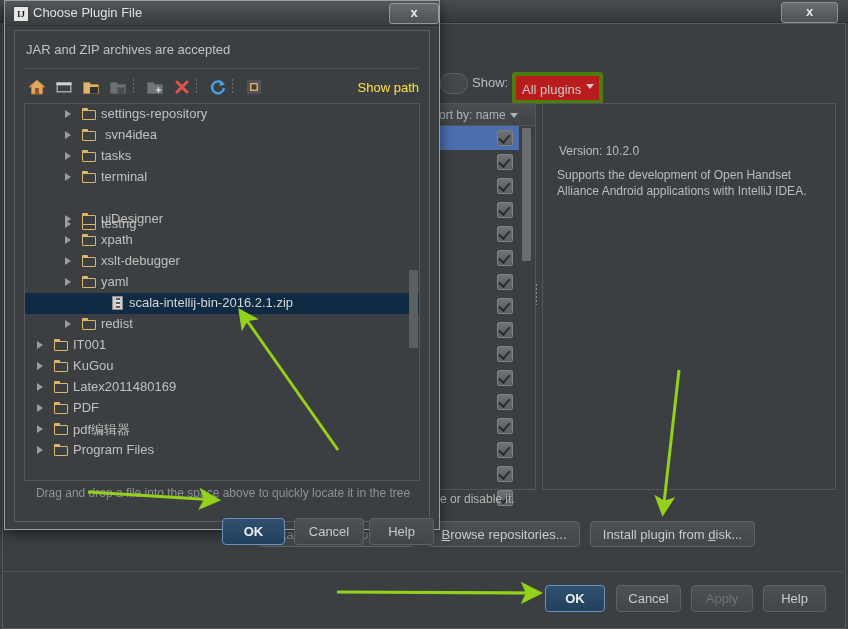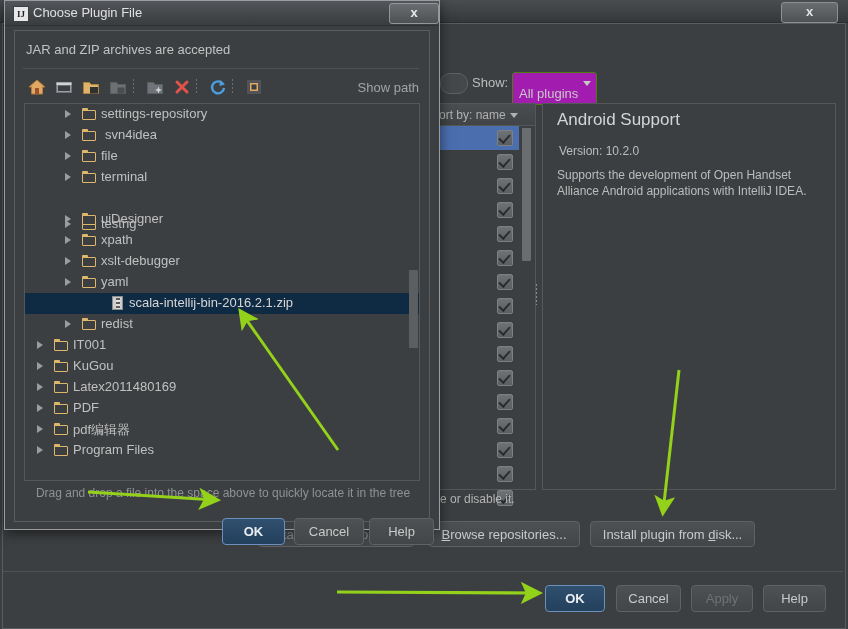--- a/index.html
+++ b/index.html
@@ -35,22 +35,22 @@
   }
 
   
   #show-row{position:absolute;left:440px;top:70px;width:400px;height:26px;}
   #search-oval{
     position:absolute;left:0px;top:3px;width:26px;height:19px;
     border:1px solid #5e6164;border-radius:10px;background:#45484a;
   }
   #show-label{position:absolute;left:32px;top:5px;color:#bdbdbd;font-size:13px;}
   #show-combo{
-    position:absolute;left:72px;top:2px;height:20px;padding:11px 18px 0 6px;
-    border:1px solid #4d7c0f;border-radius:3px;background:#a21caf;
+    position:absolute;left:72px;top:2px;height:20px;padding:4px 18px 0 6px;
+    border:4px solid #4d7c0f;border-radius:3px;background:#b91c1c;
     color:#c9c9c9;font-size:13px;line-height:20px;
   }
   #show-combo .caret{
     position:absolute;right:5px;top:8px;
     width:0;height:0;border-left:4px solid transparent;border-right:4px solid transparent;
     border-top:5px solid #c9c9c9;
   }
 
   
   #plugin-list{
@@ -173,21 +173,21 @@
   }
   #accepted-label{
     position:absolute;left:11px;top:11px;font-size:13px;color:#c2c2c2;
   }
   #tb-sep{position:absolute;left:8px;top:37px;width:396px;height:1px;background:#4f5255;}
 
   #toolbar{position:absolute;left:8px;top:43px;width:398px;height:26px;}
   .tbi{position:absolute;top:3px;width:20px;height:20px;}
   .tbdiv{position:absolute;top:5px;width:1px;height:16px;
          background:repeating-linear-gradient(to bottom,#6d7073 0 2px,transparent 2px 4px);}
-  #show-path{position:absolute;right:2px;top:6px;color:#a3a3a3;font-size:13px;}
+  #show-path{position:absolute;right:2px;top:6px;color:#fde047;font-size:13px;}
 
   
   #tree-wrap{
     position:absolute;left:9px;top:72px;width:396px;height:378px;
     background:#3c3f41;border:1px solid #55585b;box-sizing:border-box;overflow:hidden;text-align:center;
   }
   .trow{position:absolute;left:0;width:394px;height:21px;font-size:13px;color:#c0c0c0;}
   .trow.sel{background:#0f2b44;}
   .tw{position:absolute;top:6px;width:0;height:0;
       border-top:4.5px solid transparent;border-bottom:4.5px solid transparent;
@@ -287,21 +287,20 @@
         <div class="plugin-row" style="top: 382px;">
           <div class="chk"></div>
         </div>
       </div>
     <div id="plugin-scroll"></div>
     <div id="plugin-thumb"></div>
   </div>
   <div id="splitter-dots"></div>
 
   <div id="detail-panel">
-    <div id="detail-title">Android Support</div>
     <div id="detail-version">Version: 10.2.0</div>
     <div id="detail-desc">Supports the development of Open Handset Alliance Android applications with IntelliJ IDEA.</div>
   </div>
 
   <div id="enable-hint">e or disable it.</div>
 
   <div class="btn" id="btn-install-jetbrains">
     <span>Install JetBrains plugin...</span>
   </div>
   <div class="btn" id="btn-browse-repos">
@@ -419,21 +418,21 @@
               <div class="body"></div>
             </div>
             <div class="tlabel" style="left: 80px;">svn4idea</div>
           </div>
           <div class="trow" style="top: 42px;">
             <div class="tw" style="left: 40px;"></div>
             <div class="tfolder" style="left: 57px;">
               <div class="tab"></div>
               <div class="body"></div>
             </div>
-            <div class="tlabel" style="left: 76px;">file</div>
+            <div class="tlabel" style="left: 76px;">tasks</div>
           </div>
           <div class="trow" style="top: 63px;">
             <div class="tw" style="left: 40px;"></div>
             <div class="tfolder" style="left: 57px;">
               <div class="tab"></div>
               <div class="body"></div>
             </div>
             <div class="tlabel" style="left: 76px;">terminal</div>
           </div>
           <div class="trow" style="top: 84px; margin-top: 26px;">

